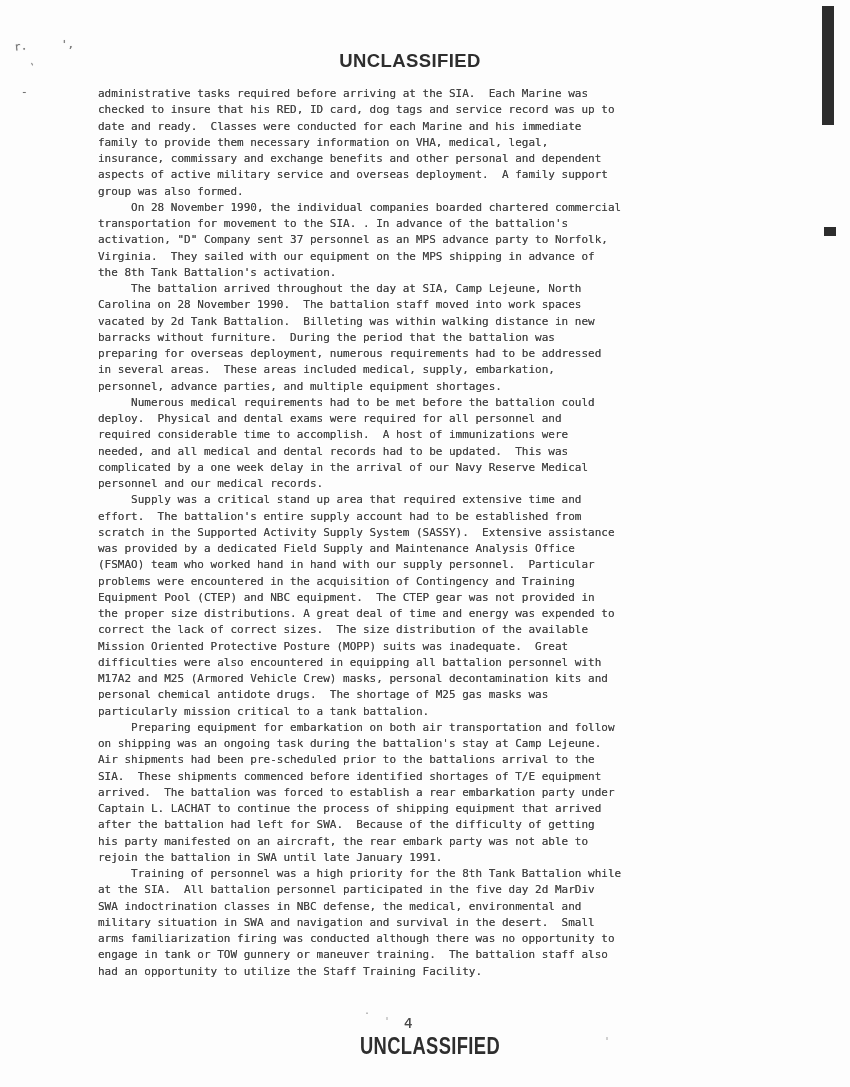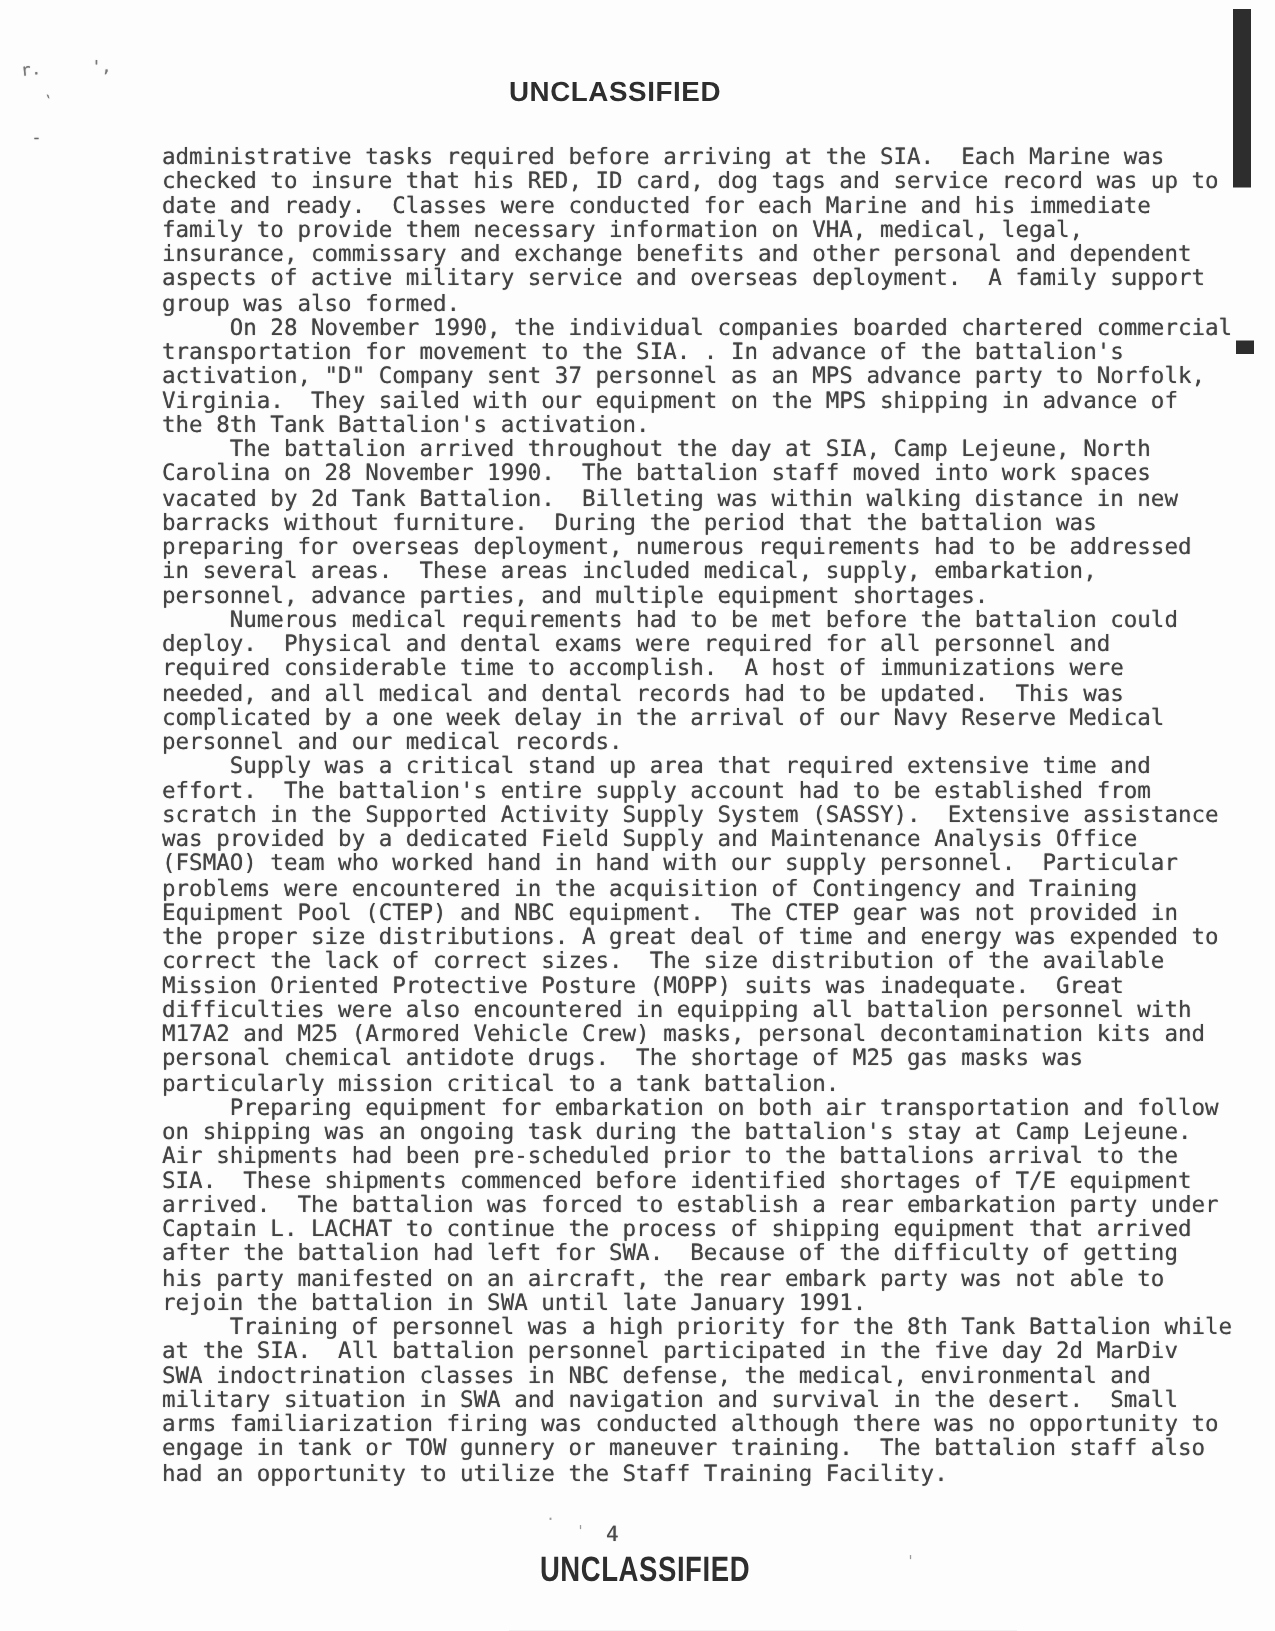--- a/index.html
+++ b/index.html
@@ -24,23 +24,23 @@
     font-weight: bold;
     font-size: 18.5px;
     letter-spacing: 0.4px;
     color: #2e2e2e;
     white-space: nowrap;
   }
   .body-text {
     position: absolute;
     top: 86px;
     left: 98px;
-    margin: 10px;
+    margin: 0;
     font-family: "DejaVu Sans Mono", monospace;
-    font-size: 15px;
+    font-size: 11px;
     line-height: 16.25px;
     color: #434343;
     text-shadow: 0 0 0.6px rgba(90,90,90,0.85);
     white-space: pre;
   }
   .scan-bar {
     position: absolute;
     left: 822px;
     top: 6px;
     width: 12px;

